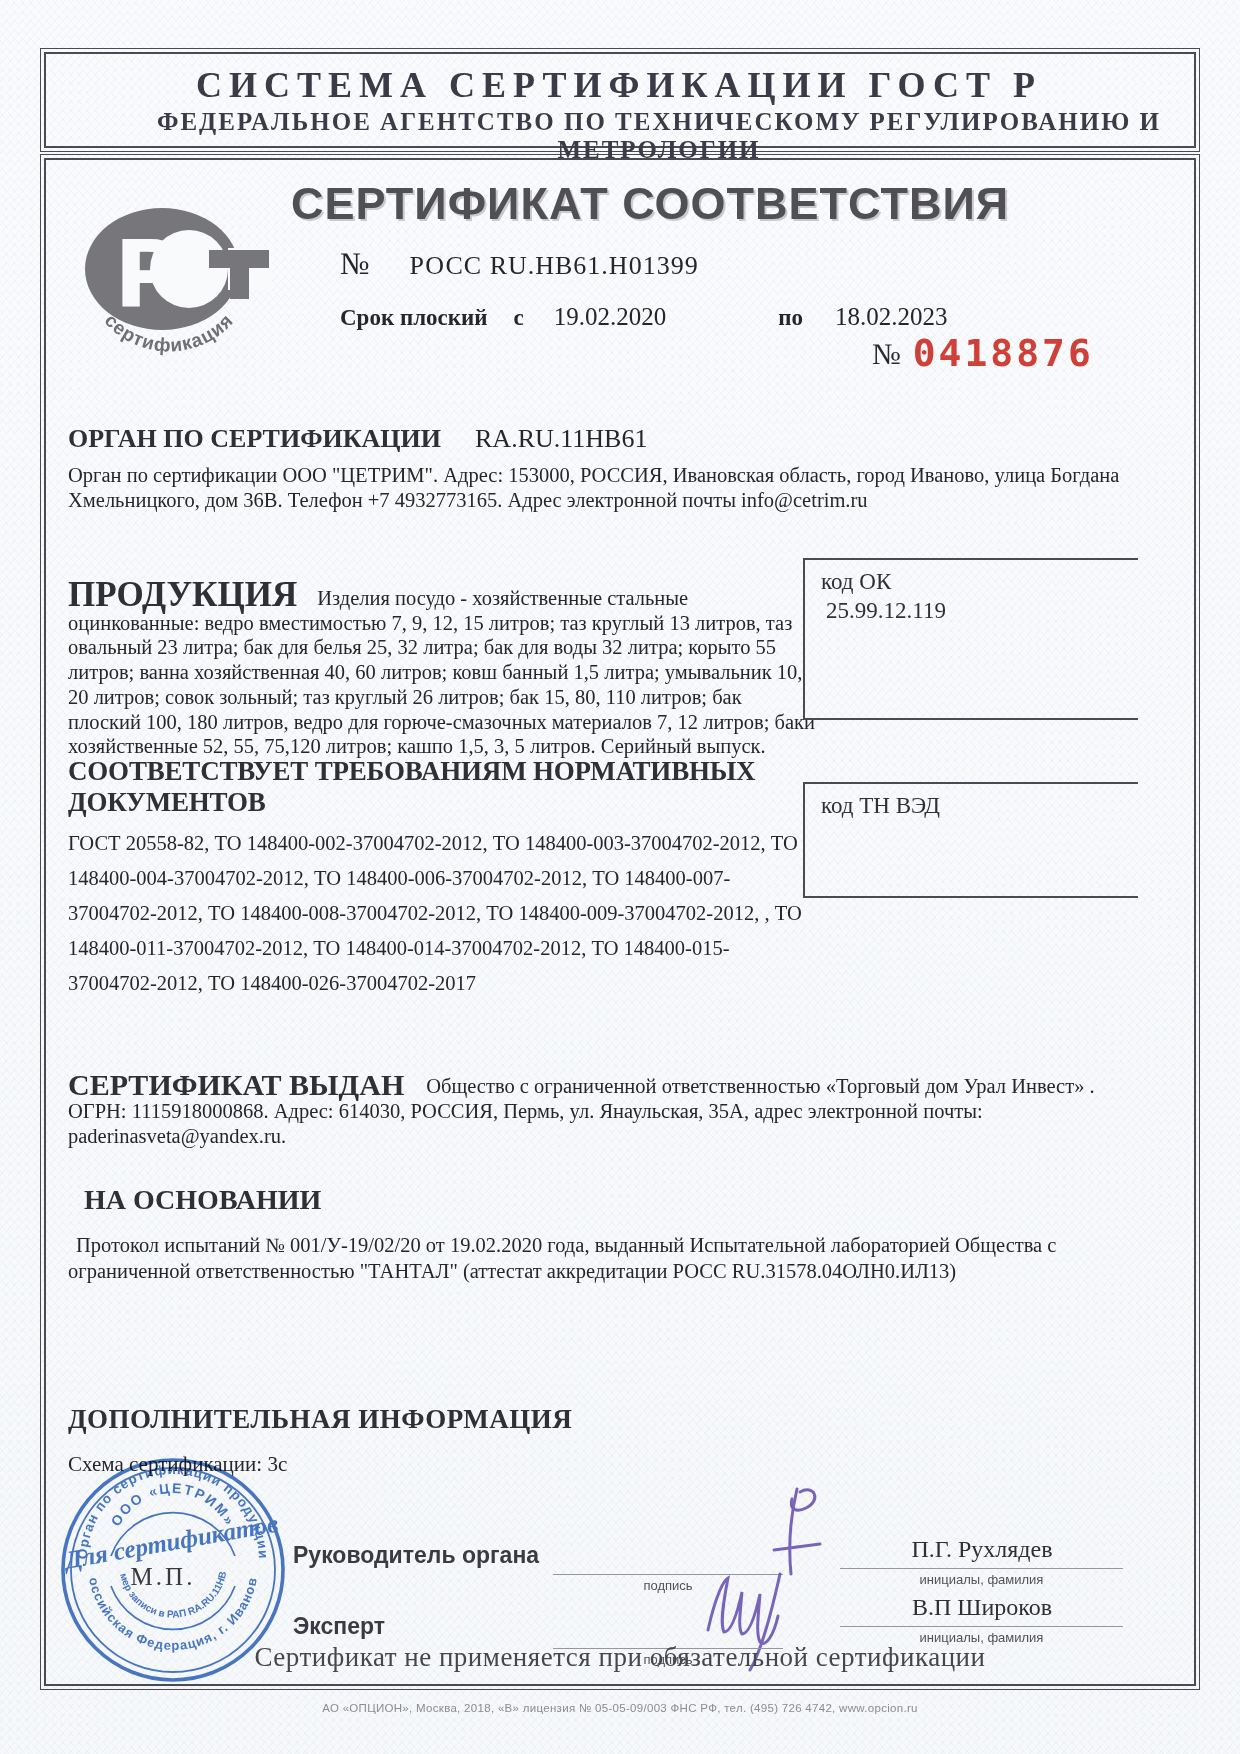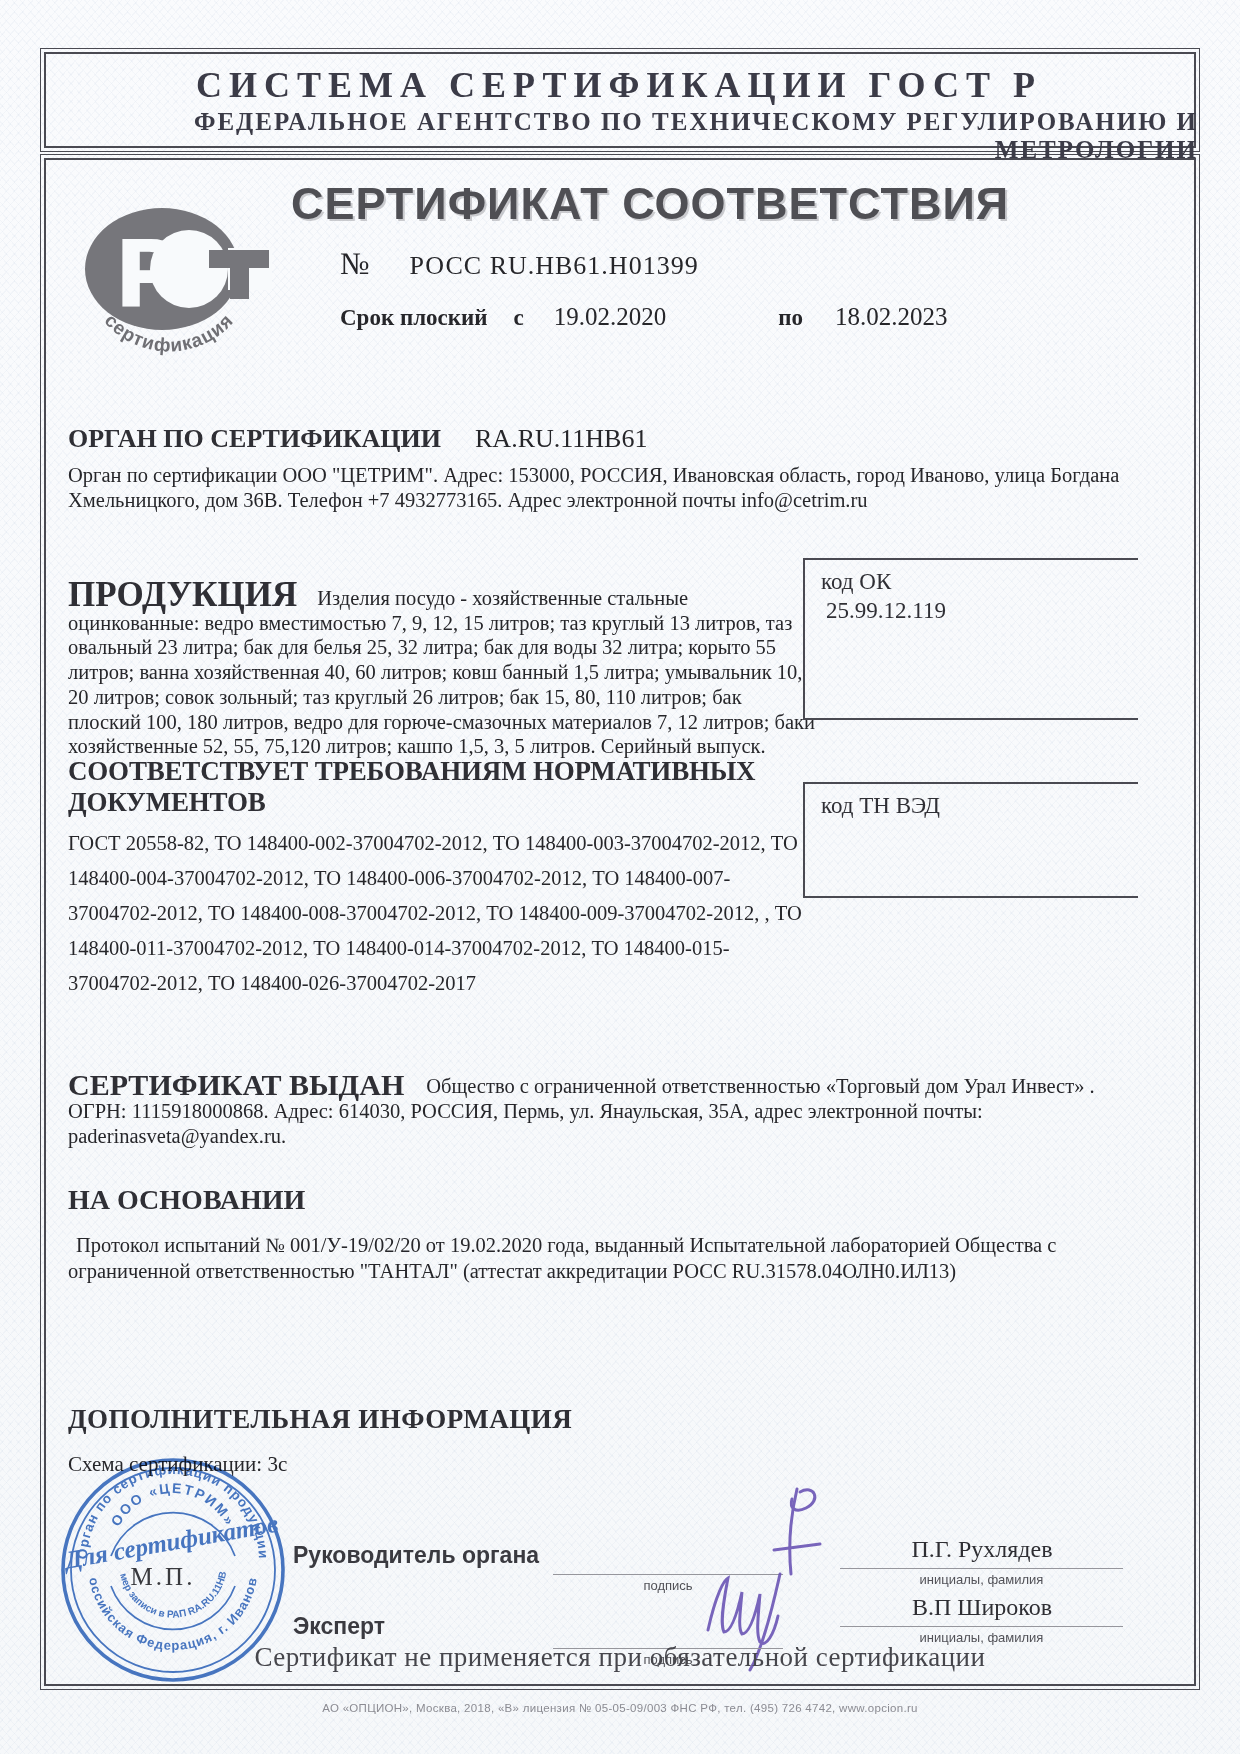--- a/index.html
+++ b/index.html
@@ -9,22 +9,22 @@
     background:
       repeating-linear-gradient(48deg, rgba(120,150,190,.055) 0 1px, transparent 1px 6px),
       repeating-linear-gradient(-48deg, rgba(110,140,185,.055) 0 1px, transparent 1px 6px),
       linear-gradient(#fafbfd,#f6f8fa);
   }
   .abs{position:absolute;}
   .frame{position:absolute;border:1.6px solid #4a4a52;pointer-events:none;}
   .frame::after{content:"";position:absolute;inset:3px;border:2.2px solid #4a4a52;}
   .hline1{left:40px;top:64px;width:1158px;text-align:center;font-size:36px;font-weight:bold;
           letter-spacing:7px;color:#3b3b47;}
-  .hline2{left:40px;top:108px;width:1158px;text-align:right;font-size:25px;font-weight:bold;
-          letter-spacing:2px;color:#3b3b47;}
+  .hline2{left:40px;top:108px;width:1158px;text-align:center;font-size:25px;font-weight:bold;
+          letter-spacing:2px;color:#3b3b47;padding-left:40px;}
   .title{left:272px;top:178px;width:756px;text-align:center;
          font-family:"Liberation Sans",sans-serif;font-weight:800;font-size:45px;
          letter-spacing:1px;color:#4f4f54;text-shadow:2px 2px 0 rgba(125,125,132,.38);}
   .cert-line{left:340px;top:246px;font-size:26px;}
   .cert-line .nosign{font-size:31px;}
   .cert-line .certnum{margin-left:40px;letter-spacing:1px;}
   .validity{left:340px;top:303px;font-size:24px;}
   .validity .lbl{font-weight:bold;font-size:23px;}
   .validity .c{font-weight:bold;margin-left:26px;font-size:23px;}
   .validity .d1{margin-left:30px;font-size:25px;}
@@ -48,21 +48,21 @@
   .box-ok{left:803px;top:558px;width:335px;height:162px;}
   .box-tnved{left:803px;top:782px;width:335px;height:116px;}
   .sec-compliance{left:68px;top:756px;width:760px;}
   .sec-compliance .h2{font-size:27px;letter-spacing:-0.2px;}
   .sec-compliance p{margin:8px 0 0;font-size:20.5px;line-height:35px;width:748px;}
   .sec-flow{font-size:20.5px;line-height:25px;}
   .sec-manufacturer{left:68px;top:950px;width:1078px;}
   .sec-issued{left:68px;top:1072px;width:1078px;}
   .h-big{font-size:30px;margin-right:22px;vertical-align:-2px;}
   .sec-basis{left:68px;top:1184px;width:1078px;}
-  .sec-basis .h2{font-size:28px;}
+  .sec-basis .h2{font-size:28px;margin-left:16px;}
   .sec-basis p{margin:16px 0 0;font-size:20.5px;line-height:26px;text-indent:8px;}
   .sec-additional{left:68px;top:1404px;width:880px;}
   .sec-additional .h2{font-size:27px;letter-spacing:.5px;}
   .sec-additional p{margin:17px 0 0;font-size:21px;}
   .stamp{left:55px;top:1452px;width:236px;height:236px;mix-blend-mode:multiply;opacity:.93;}
   .logo{left:62px;top:166px;width:215px;height:208px;}
   .role{font-family:"Liberation Sans",sans-serif;font-weight:bold;font-size:23px;color:#3a3a40;}
   .role1{left:293px;top:1542px;}
   .role2{left:293px;top:1613px;}
   .sline{border-bottom:1.8px solid #96969c;height:0;}
@@ -121,20 +121,23 @@
   <div class="abs title">СЕРТИФИКАТ СООТВЕТСТВИЯ</div>
 
   <div class="abs cert-line">
     <span class="nosign">№</span><span class="certnum">РОСС RU.НВ61.Н01399</span>
   </div>
 
   <div class="abs validity">
     <span class="lbl">Срок плоский</span><span class="c">с</span><span class="d1">19.02.2020</span><span class="po">по</span><span class="d2">18.02.2023</span>
   </div>
 
+  <div class="abs blank-line">
+    <span class="nosign">№</span><span class="serial">0418876</span>
+  </div>
 
   <div class="abs sec-org">
     <div class="headrow">
       <span class="sec-h">ОРГАН ПО СЕРТИФИКАЦИИ</span><span class="reg">RA.RU.11НВ61</span>
     </div>
     <p class="body-t">Орган по сертификации ООО "ЦЕТРИМ". Адрес: 153000, РОССИЯ, Ивановская область, город Иваново, улица Богдана Хмельницкого, дом 36В. Телефон +7 4932773165. Адрес электронной почты info@cetrim.ru</p>
   </div>
 
   <div class="abs sec-product">
     <span class="sec-h h-inline">ПРОДУКЦИЯ</span><span class="body-t">Изделия посудо - хозяйственные стальные оцинкованные: ведро вместимостью 7, 9, 12, 15 литров; таз круглый 13 литров, таз овальный 23 литра;  бак для белья 25, 32 литра; бак для воды 32 литра; корыто 55 литров; ванна хозяйственная 40, 60 литров; ковш банный 1,5 литра; умывальник 10, 20 литров; совок зольный; таз круглый 26 литров; бак 15, 80, 110 литров; бак плоский 100, 180 литров,  ведро для горюче-смазочных материалов 7, 12 литров; баки хозяйственные 52, 55, 75,120 литров; кашпо 1,5, 3, 5 литров. Серийный выпуск.</span>

